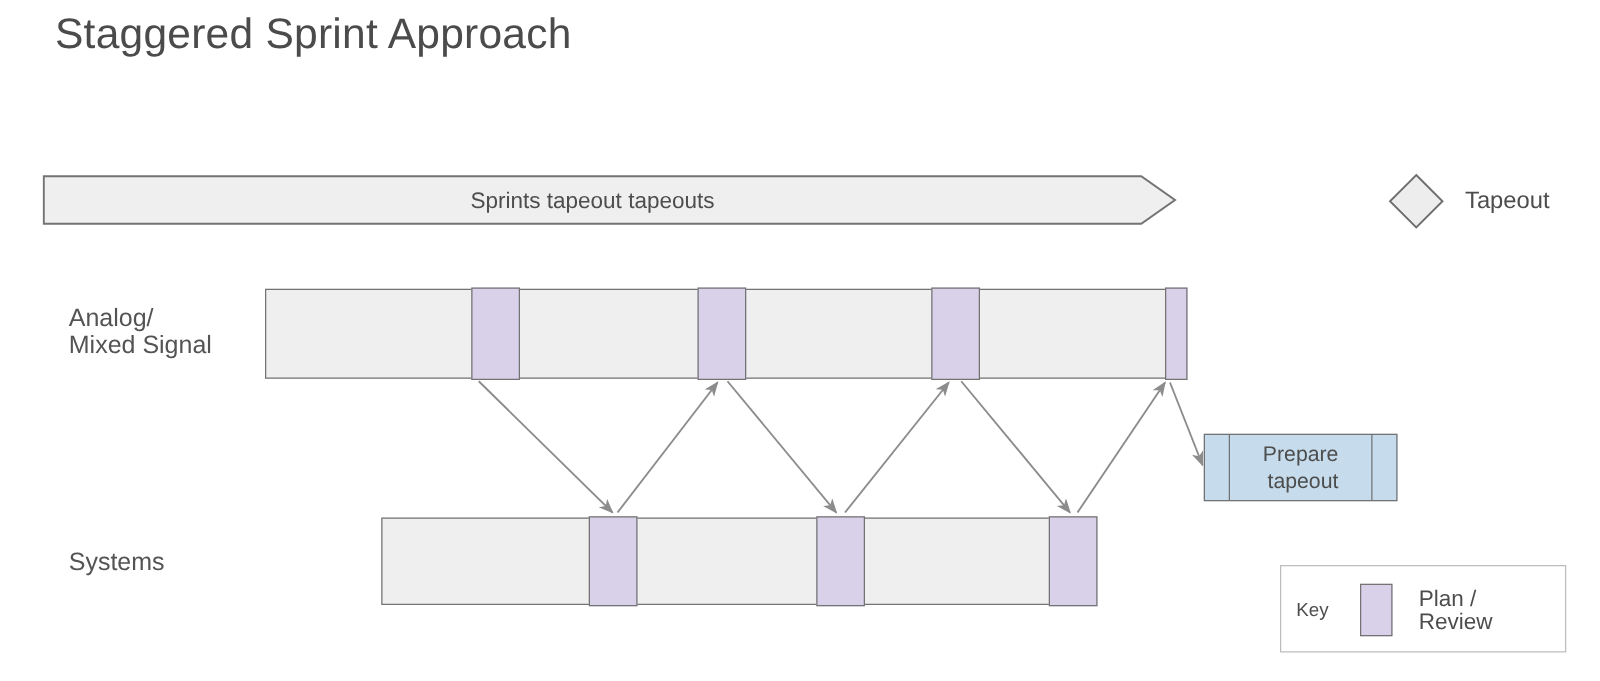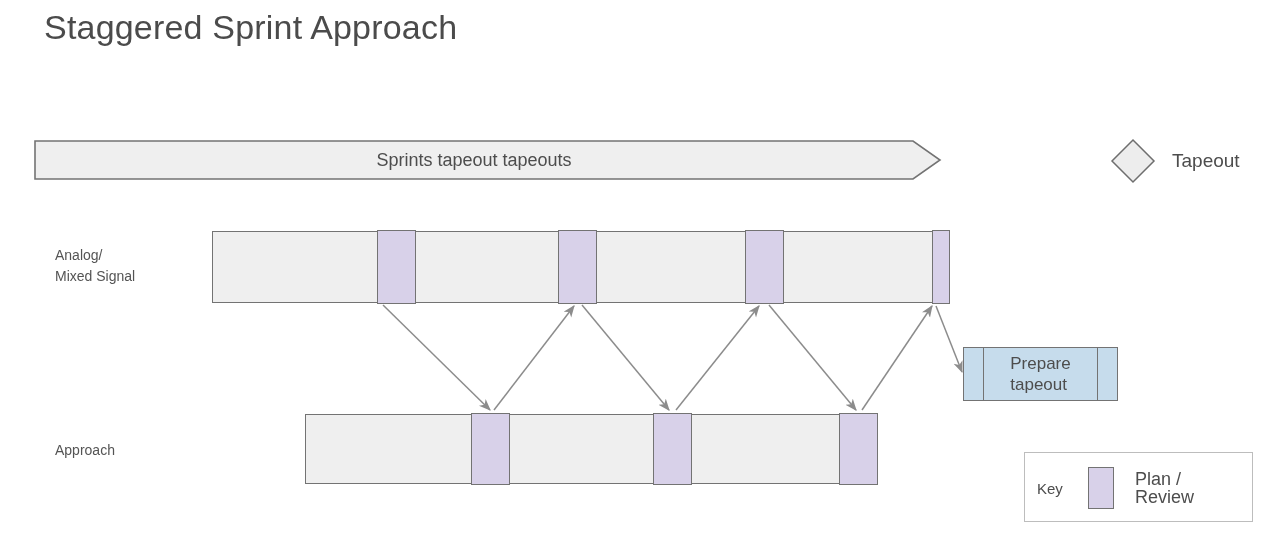--- a/index.html
+++ b/index.html
@@ -81,21 +81,21 @@
     display: flex;
     align-items: center;
     font-size: 19px;
     color: #4d4d4d;
     white-space: nowrap;
   }
 
   
   .row-label {
     position: absolute;
-    font-size: 14px;
+    font-size: 20px;
     line-height: 21px;
     color: #545454;
     white-space: pre-line;
   }
   .row-label.analog { left: 29px; top: 245px; }
   .row-label.systems { left: 29px; top: 440px; }
 
   
   .bar {
     position: absolute;
@@ -153,21 +153,21 @@
     top: 0;
     height: 100%;
     display: flex;
     flex-direction: column;
     align-items: center;
     justify-content: center;
     font-size: 17px;
     line-height: 21px;
     color: #4d4d4d;
     white-space: pre-line;
-    text-align: left;
+    text-align: right;
   }
 
   
   .key-box {
     position: absolute;
     left: 998px;
     top: 452px;
     width: 229px;
     height: 70px;
     box-sizing: border-box;
@@ -224,21 +224,21 @@
 
   <div class="tapeout-key">
     <svg class="tapeout-diamond" width="46" height="46" viewBox="0 0 46 46">
       <polygon points="23,2 44,23 23,44 2,23" fill="#ededed" stroke="#6e6e6e" stroke-width="1.5"></polygon>
     </svg>
     <div class="tapeout-text">Tapeout</div>
   </div>
 
   <div class="row-label analog">Analog/
 Mixed Signal</div>
-  <div class="row-label systems">Approach</div>
+  <div class="row-label systems">Systems</div>
 
   <div class="bar analog">
     <div class="seg" style="left:164px; width:39px;"></div>
     <div class="seg" style="left:345px; width:39px;"></div>
     <div class="seg" style="left:532px; width:39px;"></div>
     <div class="seg" style="left:719px; width:18px;"></div>
   </div>
 
   <div class="bar systems">
     <div class="seg" style="left:165px; width:39px;"></div>

